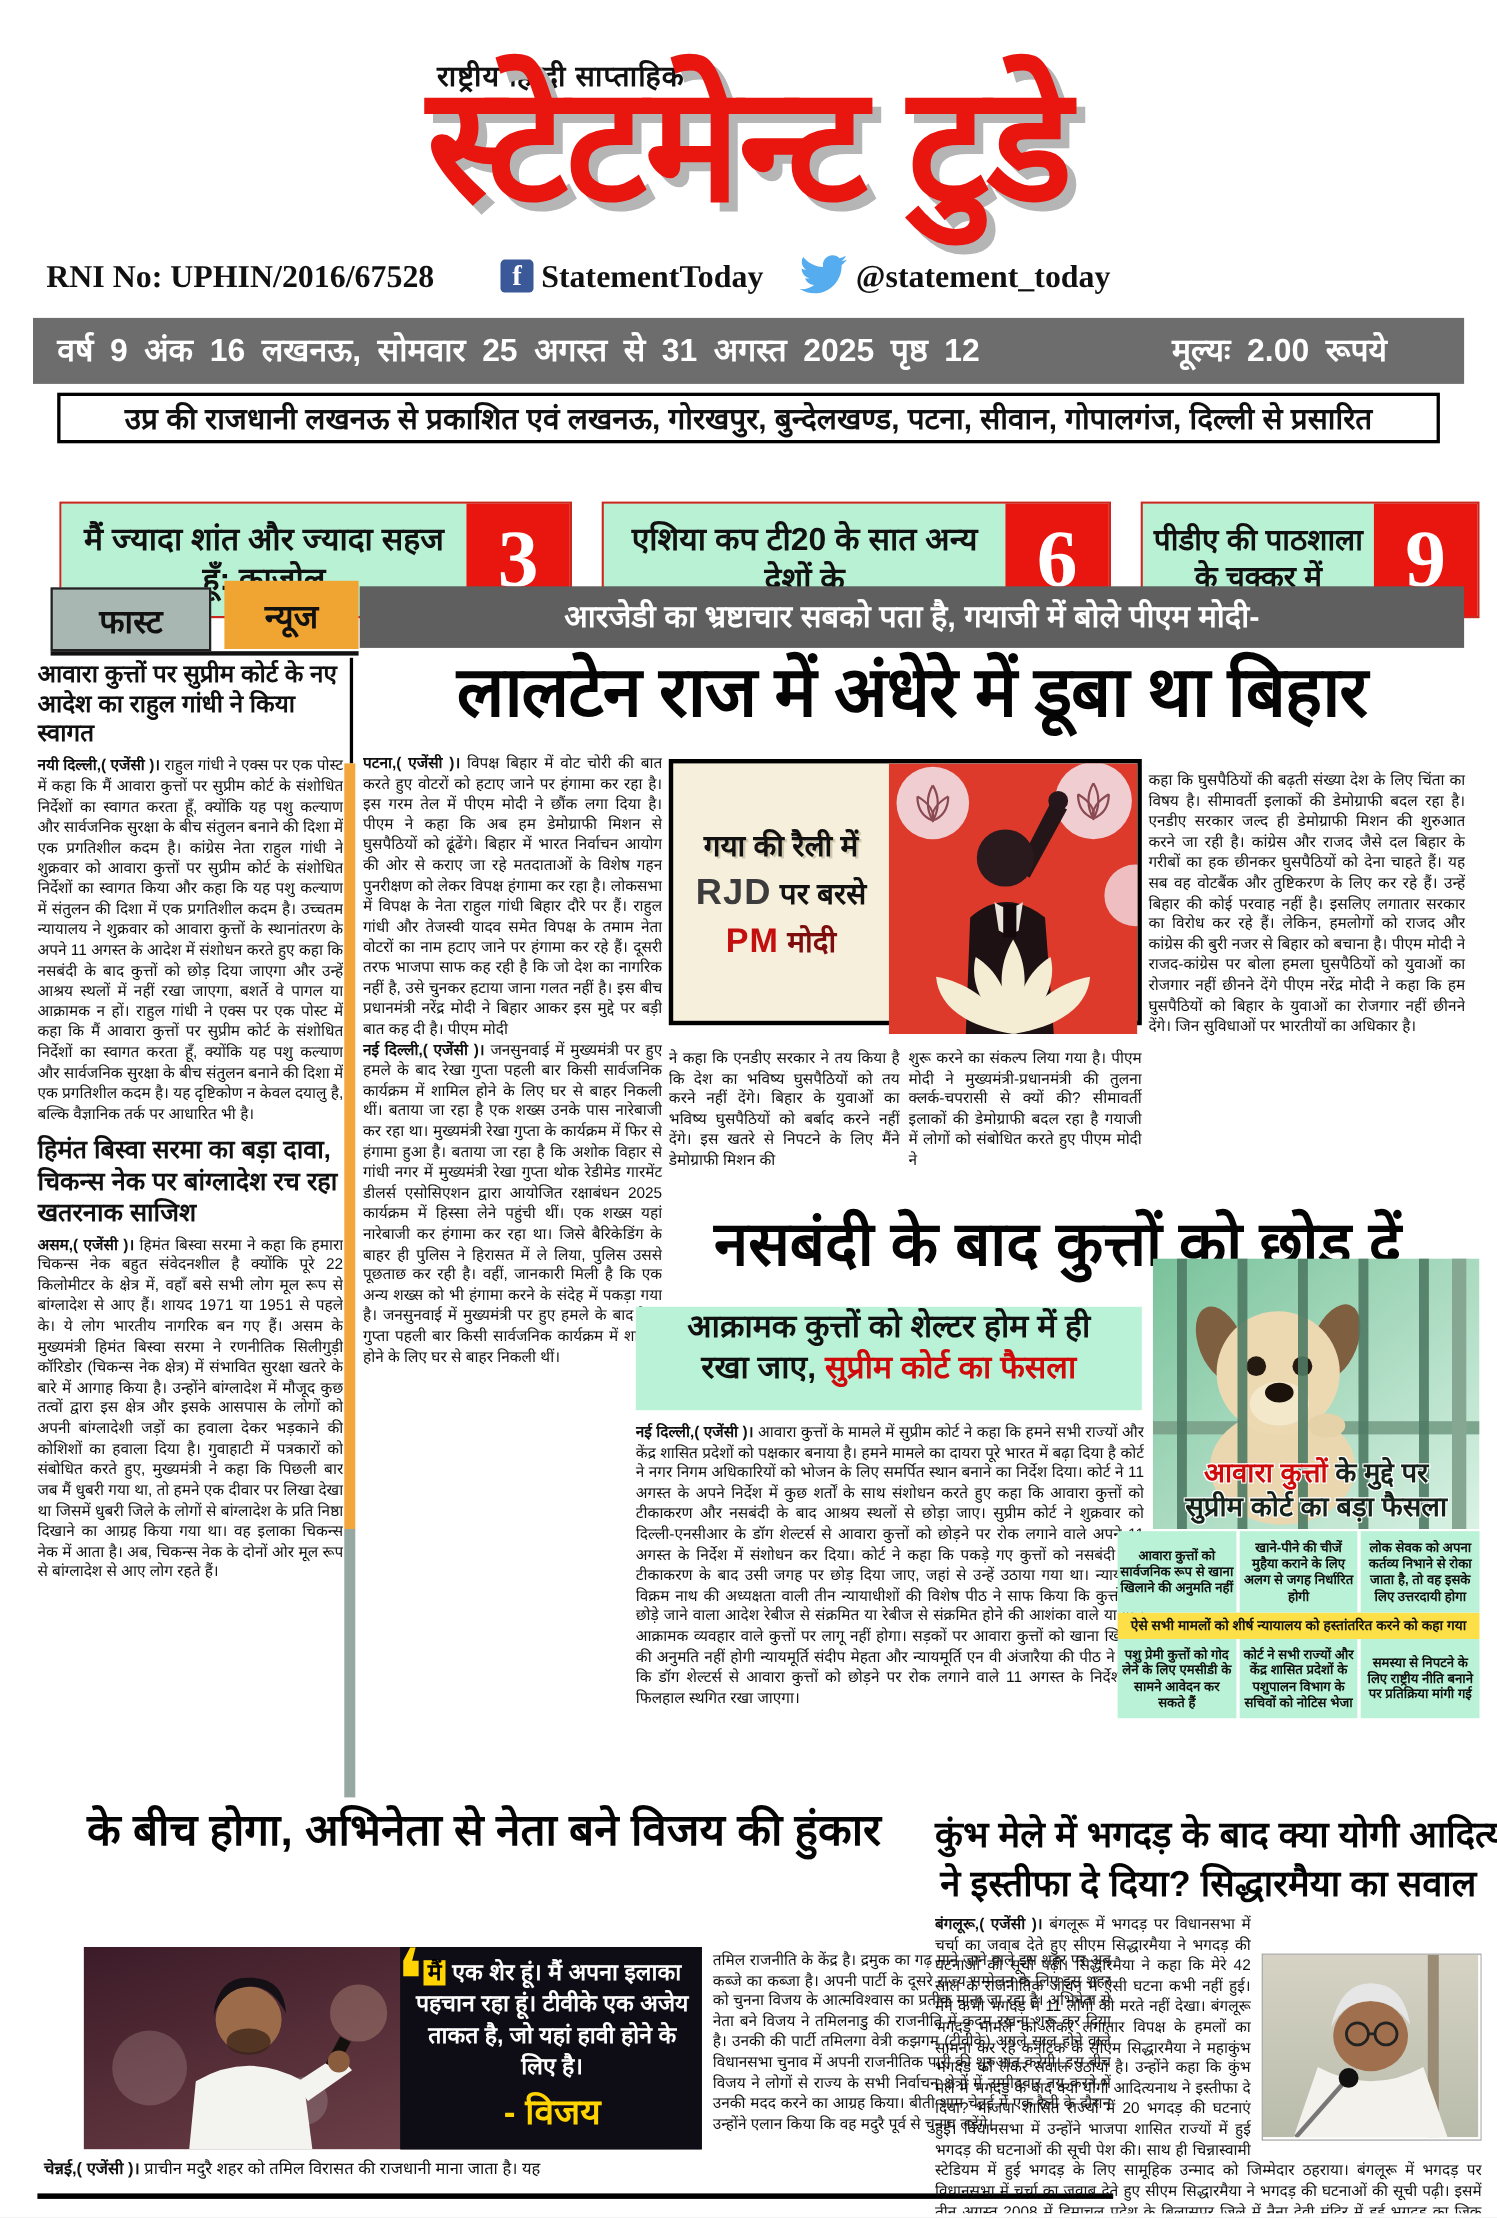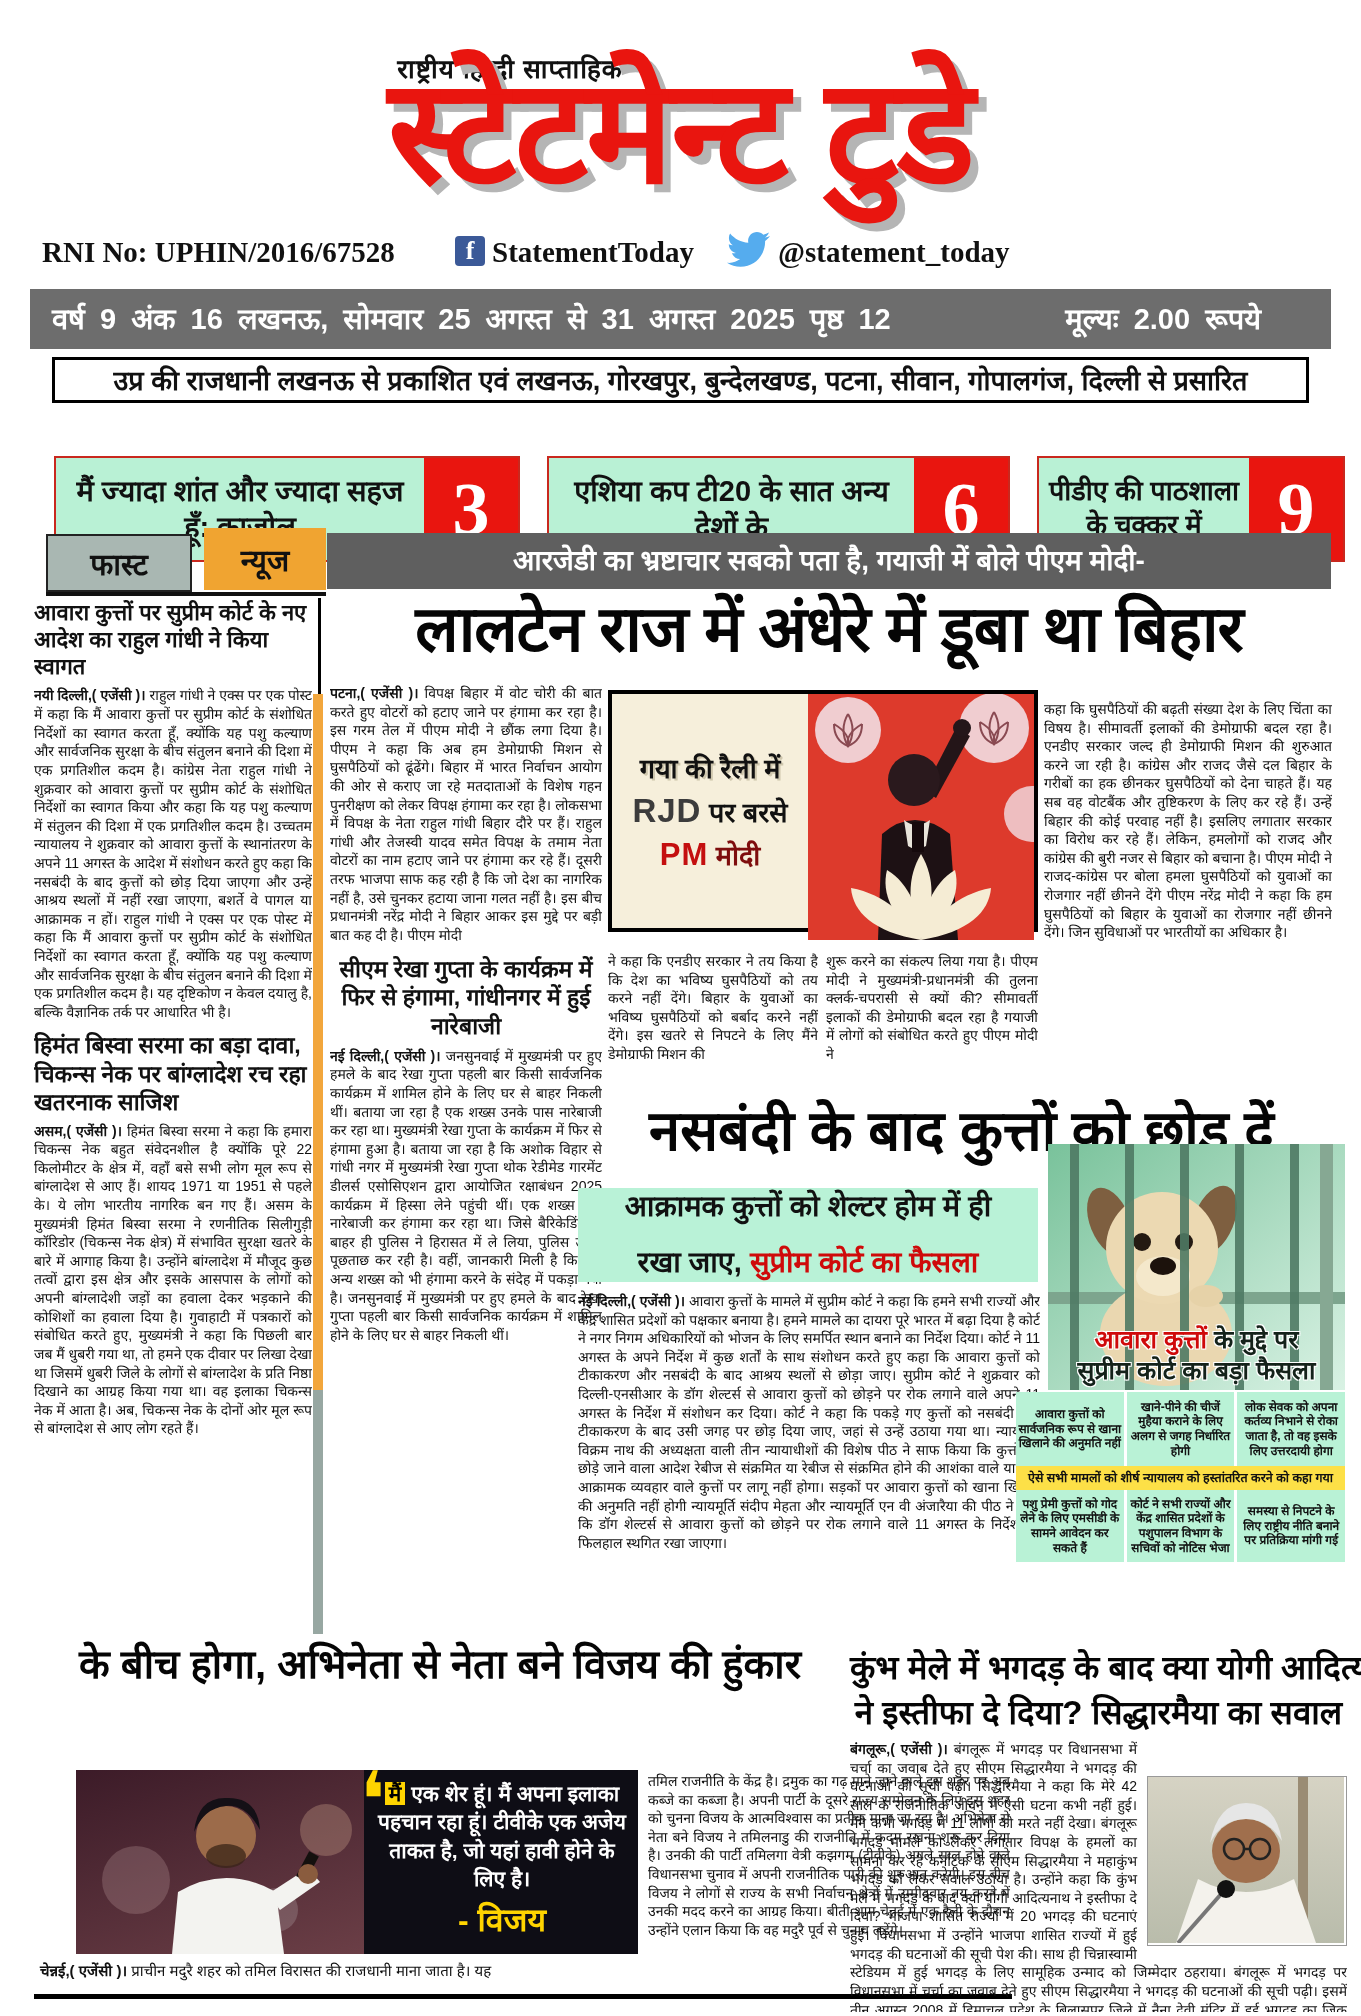--- a/index.html
+++ b/index.html
@@ -46,21 +46,21 @@
   
   .leadphoto{border:4px solid #000;display:flex;box-sizing:border-box;background:#f6efdb;}
   .lp-left{width:196px;display:flex;flex-direction:column;align-items:center;justify-content:center;gap:6px;}
   .lp-l1{font-weight:900;font-size:27px;color:#111;text-shadow:2px 2px 0 #cfc7ae;}
   .lp-l2{font-weight:900;font-size:27px;color:#111;}
   .lp-en{color:#3c3c3c;font-size:33px;letter-spacing:1px;}
   .lp-pm{color:#c40f0f;font-size:31px;letter-spacing:1px;}
   .lp-l3{font-weight:900;font-size:27px;color:#7e0d0d;}
 
   
-  .greenbox{background:#b9f2d7;display:flex;flex-direction:column;align-items:center;justify-content:space-between;}
+  .greenbox{background:#b9f2d7;display:flex;flex-direction:column;align-items:center;justify-content:flex-start;}
   .gb-l{font-weight:900;font-size:29px;line-height:1.3;}
   .red{color:#cf0a0a;}
   .dogphoto{position:relative;}
   .dog-overlay{position:absolute;left:0;right:0;bottom:4px;text-align:center;font-weight:900;font-size:25px;line-height:1.25;
      color:#14221a;text-shadow:1px 1px 0 #fff,-1px -1px 0 #fff,1px -1px 0 #fff,-1px 1px 0 #fff;}
   .info-row{display:flex;gap:3px;}
   .info-cell{flex:1;background:#b9f2d6;font-weight:bold;font-size:12px;line-height:1.22;
              display:flex;align-items:center;justify-content:center;text-align:center;padding:3px 2px;box-sizing:border-box;}
   .info-band{background:#fde047;font-weight:bold;font-size:12.5px;text-align:center;line-height:24px;white-space:nowrap;}
 
@@ -134,21 +134,20 @@
 
   <div class="abs rule-v" style="left:318px;top:598px;width:3px;height:96px;"></div>
   <div class="abs" style="left:313px;top:694px;width:10px;height:696px;background:#f2a63c;"></div>
   <div class="abs" style="left:313px;top:1390px;width:10px;height:244px;background:#97a7a2;"></div>
 
   <div class="abs clip" style="left:330px;top:684px;width:272px;height:948px;">
     <p class="body-txt" style="margin:0;">
       <span class="dl">पटना,( एजेंसी )।</span>
       <span>विपक्ष बिहार में वोट चोरी की बात करते हुए वोटरों को हटाए जाने पर हंगामा कर रहा है। इस गरम तेल में पीएम मोदी ने छौंक लगा दिया है। पीएम ने कहा कि अब हम डेमोग्राफी मिशन से घुसपैठियों को ढूंढेंगे। बिहार में भारत निर्वाचन आयोग की ओर से कराए जा रहे मतदाताओं के विशेष गहन पुनरीक्षण को लेकर विपक्ष हंगामा कर रहा है। लोकसभा में विपक्ष के नेता राहुल गांधी बिहार दौरे पर हैं। राहुल गांधी और तेजस्वी यादव समेत विपक्ष के तमाम नेता वोटरों का नाम हटाए जाने पर हंगामा कर रहे हैं। दूसरी तरफ भाजपा साफ कह रही है कि जो देश का नागरिक नहीं है, उसे चुनकर हटाया जाना गलत नहीं है। इस बीच प्रधानमंत्री नरेंद्र मोदी ने बिहार आकर इस मुद्दे पर बड़ी बात कह दी है। पीएम मोदी</span>
     </p>
-    <div class="subhead-c">सीएम रेखा गुप्ता के कार्यक्रम में फिर से हंगामा, गांधीनगर में हुई नारेबाजी</div>
     <p class="body-txt" style="margin:0;">
       <span class="dl">नई दिल्ली,( एजेंसी )।</span>
       <span>जनसुनवाई में मुख्यमंत्री पर हुए हमले के बाद रेखा गुप्ता पहली बार किसी सार्वजनिक कार्यक्रम में शामिल होने के लिए घर से बाहर निकली थीं। बताया जा रहा है एक शख्स उनके पास नारेबाजी कर रहा था। मुख्यमंत्री रेखा गुप्ता के कार्यक्रम में फिर से हंगामा हुआ है। बताया जा रहा है कि अशोक विहार से गांधी नगर में मुख्यमंत्री रेखा गुप्ता थोक रेडीमेड गारमेंट डीलर्स एसोसिएशन द्वारा आयोजित रक्षाबंधन 2025 कार्यक्रम में हिस्सा लेने पहुंची थीं। एक शख्स यहां नारेबाजी कर हंगामा कर रहा था। जिसे बैरिकेडिंग के बाहर ही पुलिस ने हिरासत में ले लिया, पुलिस उससे पूछताछ कर रही है। वहीं, जानकारी मिली है कि एक अन्य शख्स को भी हंगामा करने के संदेह में पकड़ा गया है। जनसुनवाई में मुख्यमंत्री पर हुए हमले के बाद रेखा गुप्ता पहली बार किसी सार्वजनिक कार्यक्रम में शामिल होने के लिए घर से बाहर निकली थीं।</span>
     </p>
   </div>
 
   <div class="abs leadphoto" style="left:608px;top:690px;width:430px;height:242px;">
     <div class="lp-left">
       <div class="lp-l1">गया की रैली में</div>
       <div class="lp-l2"><span class="lp-en">RJD</span><span> पर बरसे</span></div>

